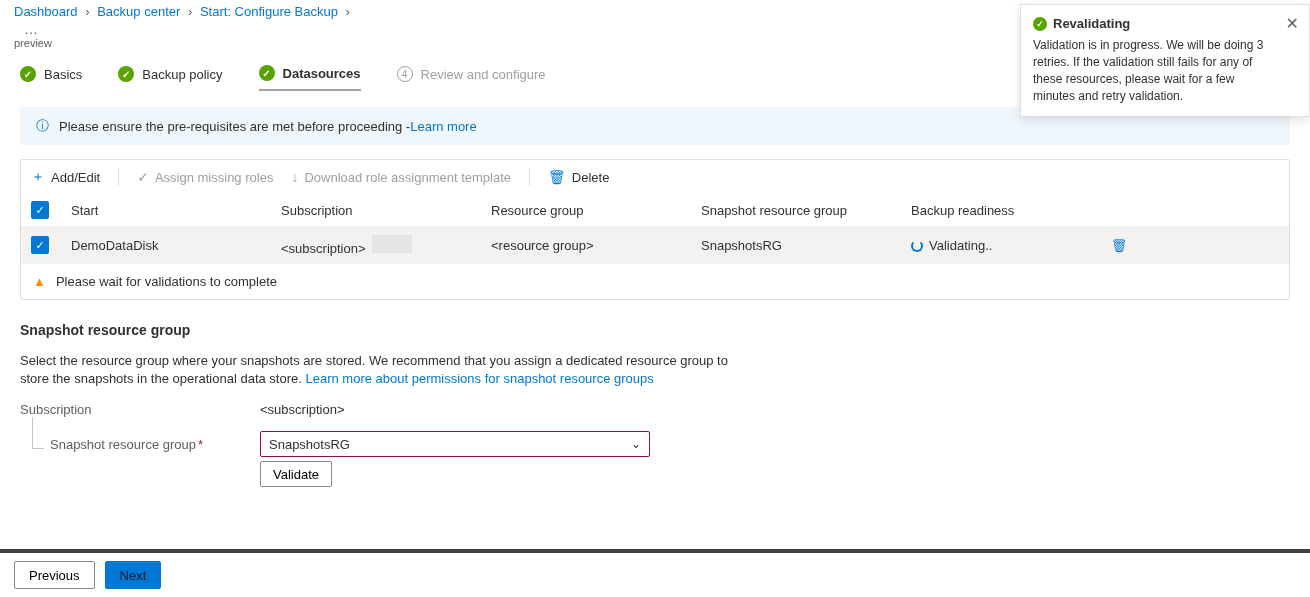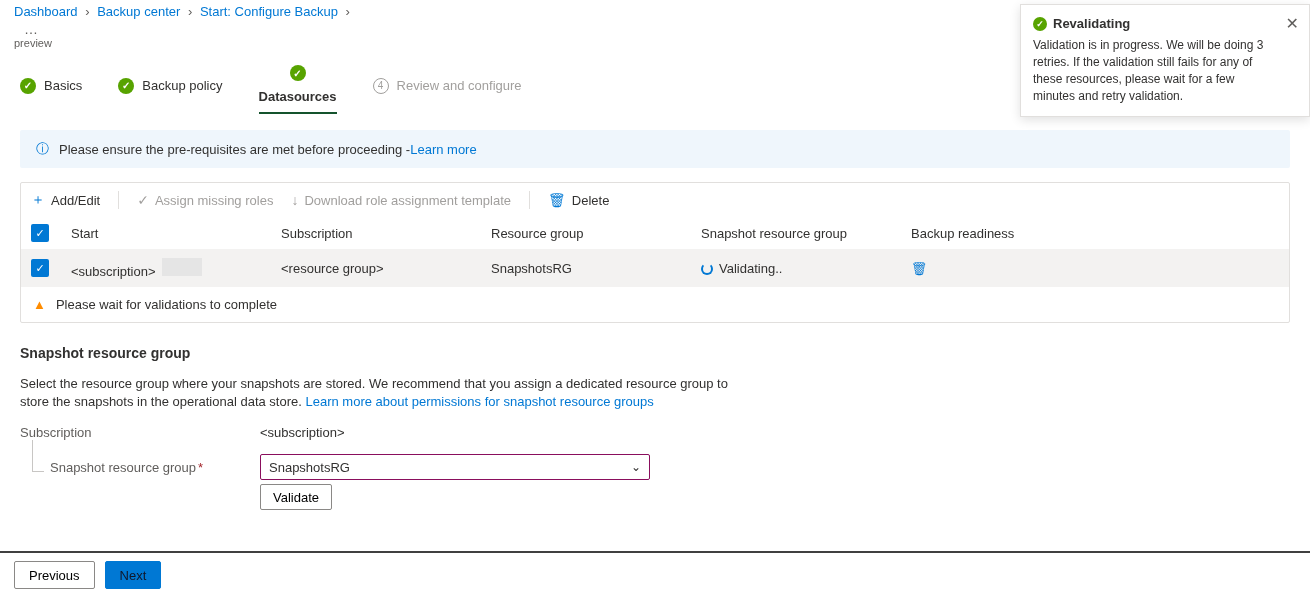--- a/index.html
+++ b/index.html
@@ -13,21 +13,21 @@
     .page-title { font-size: 24px; font-weight: 600; color: #323130; }
     .title-more { margin-left: 10px; color: #605e5c; font-size: 14px; letter-spacing: 2px; }
     .preview { padding: 0 14px; font-size: 11px; color: #605e5c; }
 
     .steps { display: flex; align-items: center; padding: 16px 20px 0; gap: 36px; }
     .step { display: flex; align-items: center; gap: 8px; padding-bottom: 8px; }
     .step .circle { width: 16px; height: 16px; border-radius: 50%; display: flex; align-items: center; justify-content: center; font-size: 10px; color: #fff; }
     .step.done .circle { background: #57a300; }
     .step.pending .circle { border: 1px solid #a19f9d; color: #a19f9d; background: #fff; }
     .step .label { font-size: 13px; }
-    .step.active { border-bottom: 2px solid #14532d; flex-direction: column; }
+    .step.active { border-bottom: 2px solid #a3a3a3; }
     .step.active .label { font-weight: 600; }
     .step.pending .label { color: #a19f9d; }
     .check::after { content:"✓"; font-size:10px; font-weight:bold; }
 
     .content { padding: 10px 20px 0; }
 
     .info-banner { background: #eff6fc; border-radius: 2px; display: flex; align-items: center; padding: 10px 16px; font-size: 13px; margin: 6px 0 14px; }
     .info-banner .i-icon { color: #0078d4; margin-right: 10px; }
     .info-banner a { color: #0078d4; text-decoration: none; }
 
@@ -58,21 +58,21 @@
     .form-row { display:flex; align-items:center; margin-top:14px; }
     .form-label { width:240px; font-size:13px; color:#605e5c; }
     .form-label.indent { padding-left:30px; position:relative; }
     .treeline { position:absolute; left:12px; top:-20px; width:12px; height:32px; border-left:1px solid #c8c6c4; border-bottom:1px solid #c8c6c4; }
     .req { color:#a4262c; margin-left:2px; }
     .dropdown { width:390px; height:26px; border:1px solid #8a0e5d; border-radius:2px; padding:0 8px; font-size:13px; display:flex; align-items:center; justify-content:space-between; cursor:pointer; }
     .dropdown .chev { font-size:12px; }
 
     .validate-btn { margin-left:240px; margin-top:4px; height:26px; padding:0 12px; border:1px solid #8a8886; border-radius:2px; background:#fff; font-size:13px; cursor:pointer; }
 
-    .footer { position:absolute; bottom:0; left:0; right:0; border-top:2px solid #404040; padding:8px 14px; display:flex; gap:10px; }
+    .footer { position:absolute; bottom:0; left:0; right:0; border-top:4px solid #404040; padding:8px 14px; display:flex; gap:10px; }
     .btn { height:28px; padding:0 14px; font-size:13px; border-radius:2px; cursor:pointer; border:1px solid #8a8886; background:#fff; }
     .btn.primary { background:#0078d4; color:#0f172a; border-color:#0078d4; }
 
     .toast { position:absolute; top:4px; right:0; width:290px; background:#fff; border:1px solid #e1dfdd; box-shadow:0 3px 10px rgba(0,0,0,0.12); padding:10px 30px 12px 12px; font-size:12px; line-height:1.4; }
     .toast .t-title-row { display:flex; align-items:center; gap:6px; font-weight:600; font-size:13px; margin-bottom:4px; }
     .toast .t-green { width:14px; height:14px; border-radius:50%; background:#57a300; color:#fff; display:flex; align-items:center; justify-content:center; font-size:9px; font-weight:bold; }
     .toast-close { position:absolute; top:8px; right:10px; font-size:16px; cursor:pointer; color:#605e5c; font-weight:300; }
   </style>
 </head>
 <body>
@@ -148,20 +148,21 @@
       <div>Resource group</div>
       <div>Snapshot resource group</div>
       <div>Backup readiness</div>
       <div></div>
     </div>
 
     <div class="trow">
       <div>
           <span class="checkbox">✓</span>
         </div>
+      <div>DemoDataDisk</div>
       <div><span>&lt;subscription&gt;</span><span class="shade"></span></div>
       <div>&lt;resource group&gt;</div>
       <div>SnapshotsRG</div>
       <div><span class="spin"></span><span>Validating..</span></div>
       <div class="del-icon">🗑</div>
     </div>
 
     <div class="warn-row">
       <span class="warn-icon">▲</span>
       <span>Please wait for validations to complete</span>

